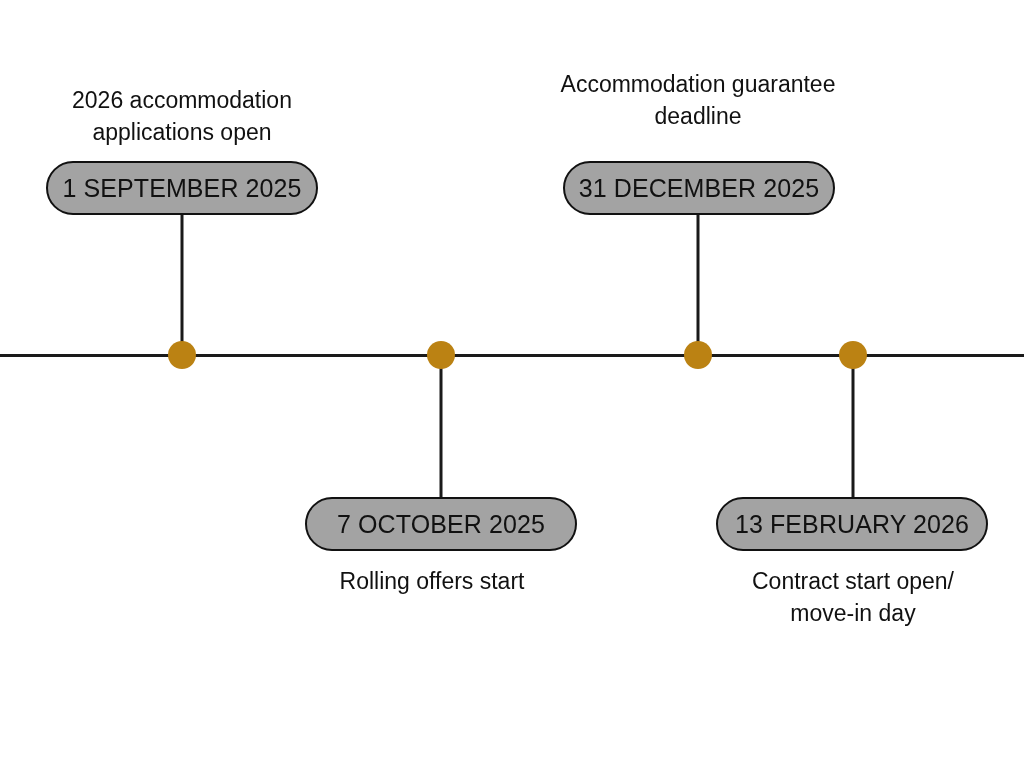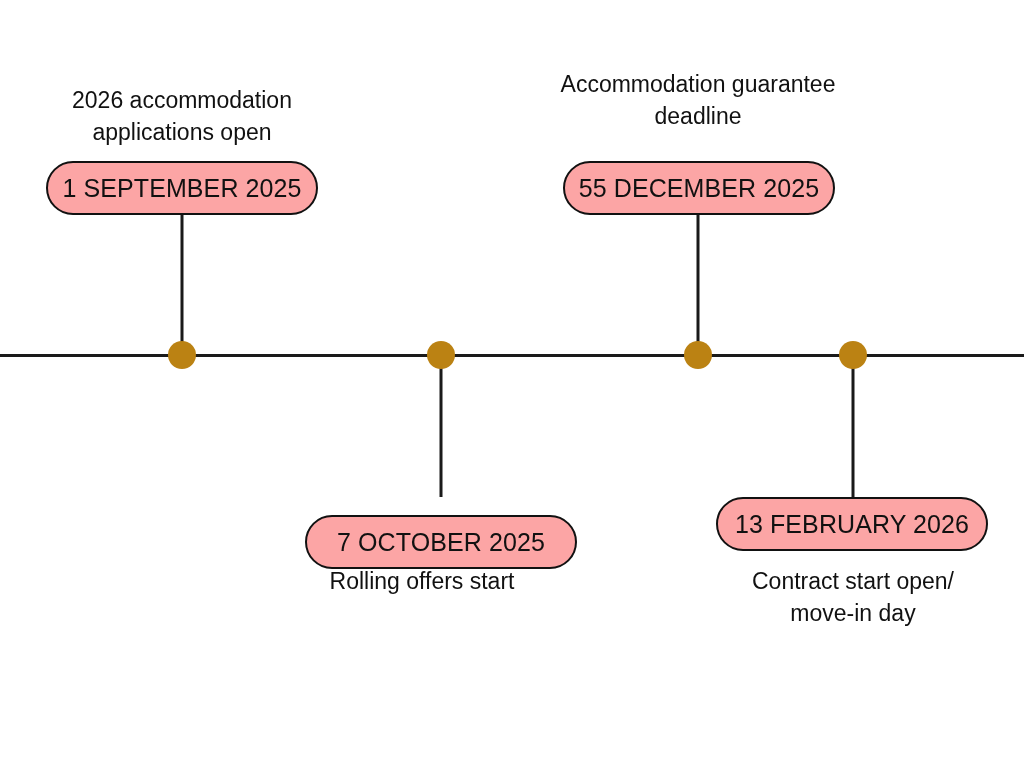--- a/index.html
+++ b/index.html
@@ -54,21 +54,21 @@
     z-index: 1;
   }
 
   
   .date-pill {
     position: absolute;
     height: 54px;
     box-sizing: border-box;
     border: 2.5px solid #111111;
     border-radius: 27px;
-    background: #fca5a5;
+    background: #a3a3a3;
     display: flex;
     align-items: center;
     justify-content: center;
     transform: translateX(-50%);
     z-index: 2;
     padding: 0 16px;
   }
   .date-pill-label {
     font-size: 25px;
     line-height: 1;
@@ -106,31 +106,31 @@
     <div class="date-pill" style="left:182px; top:161px; width:272px;">
       <span class="date-pill-label">1 SEPTEMBER 2025</span>
     </div>
     <div class="connector" style="left:182px; top:215px; height:140px;"></div>
     <div class="milestone-dot" style="left:182px;"></div>
   </div>
 
   <div class="ev-below">
     <div class="milestone-dot" style="left:441px;"></div>
     <div class="connector" style="left:441px; top:355px; height:142px;"></div>
-    <div class="date-pill" style="left:441px; top:497px; width:272px;margin-top:18px;">
+    <div class="date-pill" style="left:441px; top:497px; width:272px;">
       <span class="date-pill-label">7 OCTOBER 2025</span>
     </div>
-    <div class="caption" style="left:422px; top:565px; width:320px;">Rolling offers start</div>
+    <div class="caption" style="left:432px; top:565px; width:320px;">Rolling offers start</div>
   </div>
 
   <div class="ev-above">
     <div class="caption" style="left:698px; top:68px; width:360px;">Accommodation guarantee
 deadline</div>
     <div class="date-pill" style="left:699px; top:161px; width:272px;">
-      <span class="date-pill-label">55 DECEMBER 2025</span>
+      <span class="date-pill-label">31 DECEMBER 2025</span>
     </div>
     <div class="connector" style="left:698px; top:215px; height:140px;"></div>
     <div class="milestone-dot" style="left:698px;"></div>
   </div>
 
   <div class="ev-below">
     <div class="milestone-dot" style="left:853px;"></div>
     <div class="connector" style="left:853px; top:355px; height:142px;"></div>
     <div class="date-pill" style="left:852px; top:497px; width:272px;">
       <span class="date-pill-label">13 FEBRUARY 2026</span>

